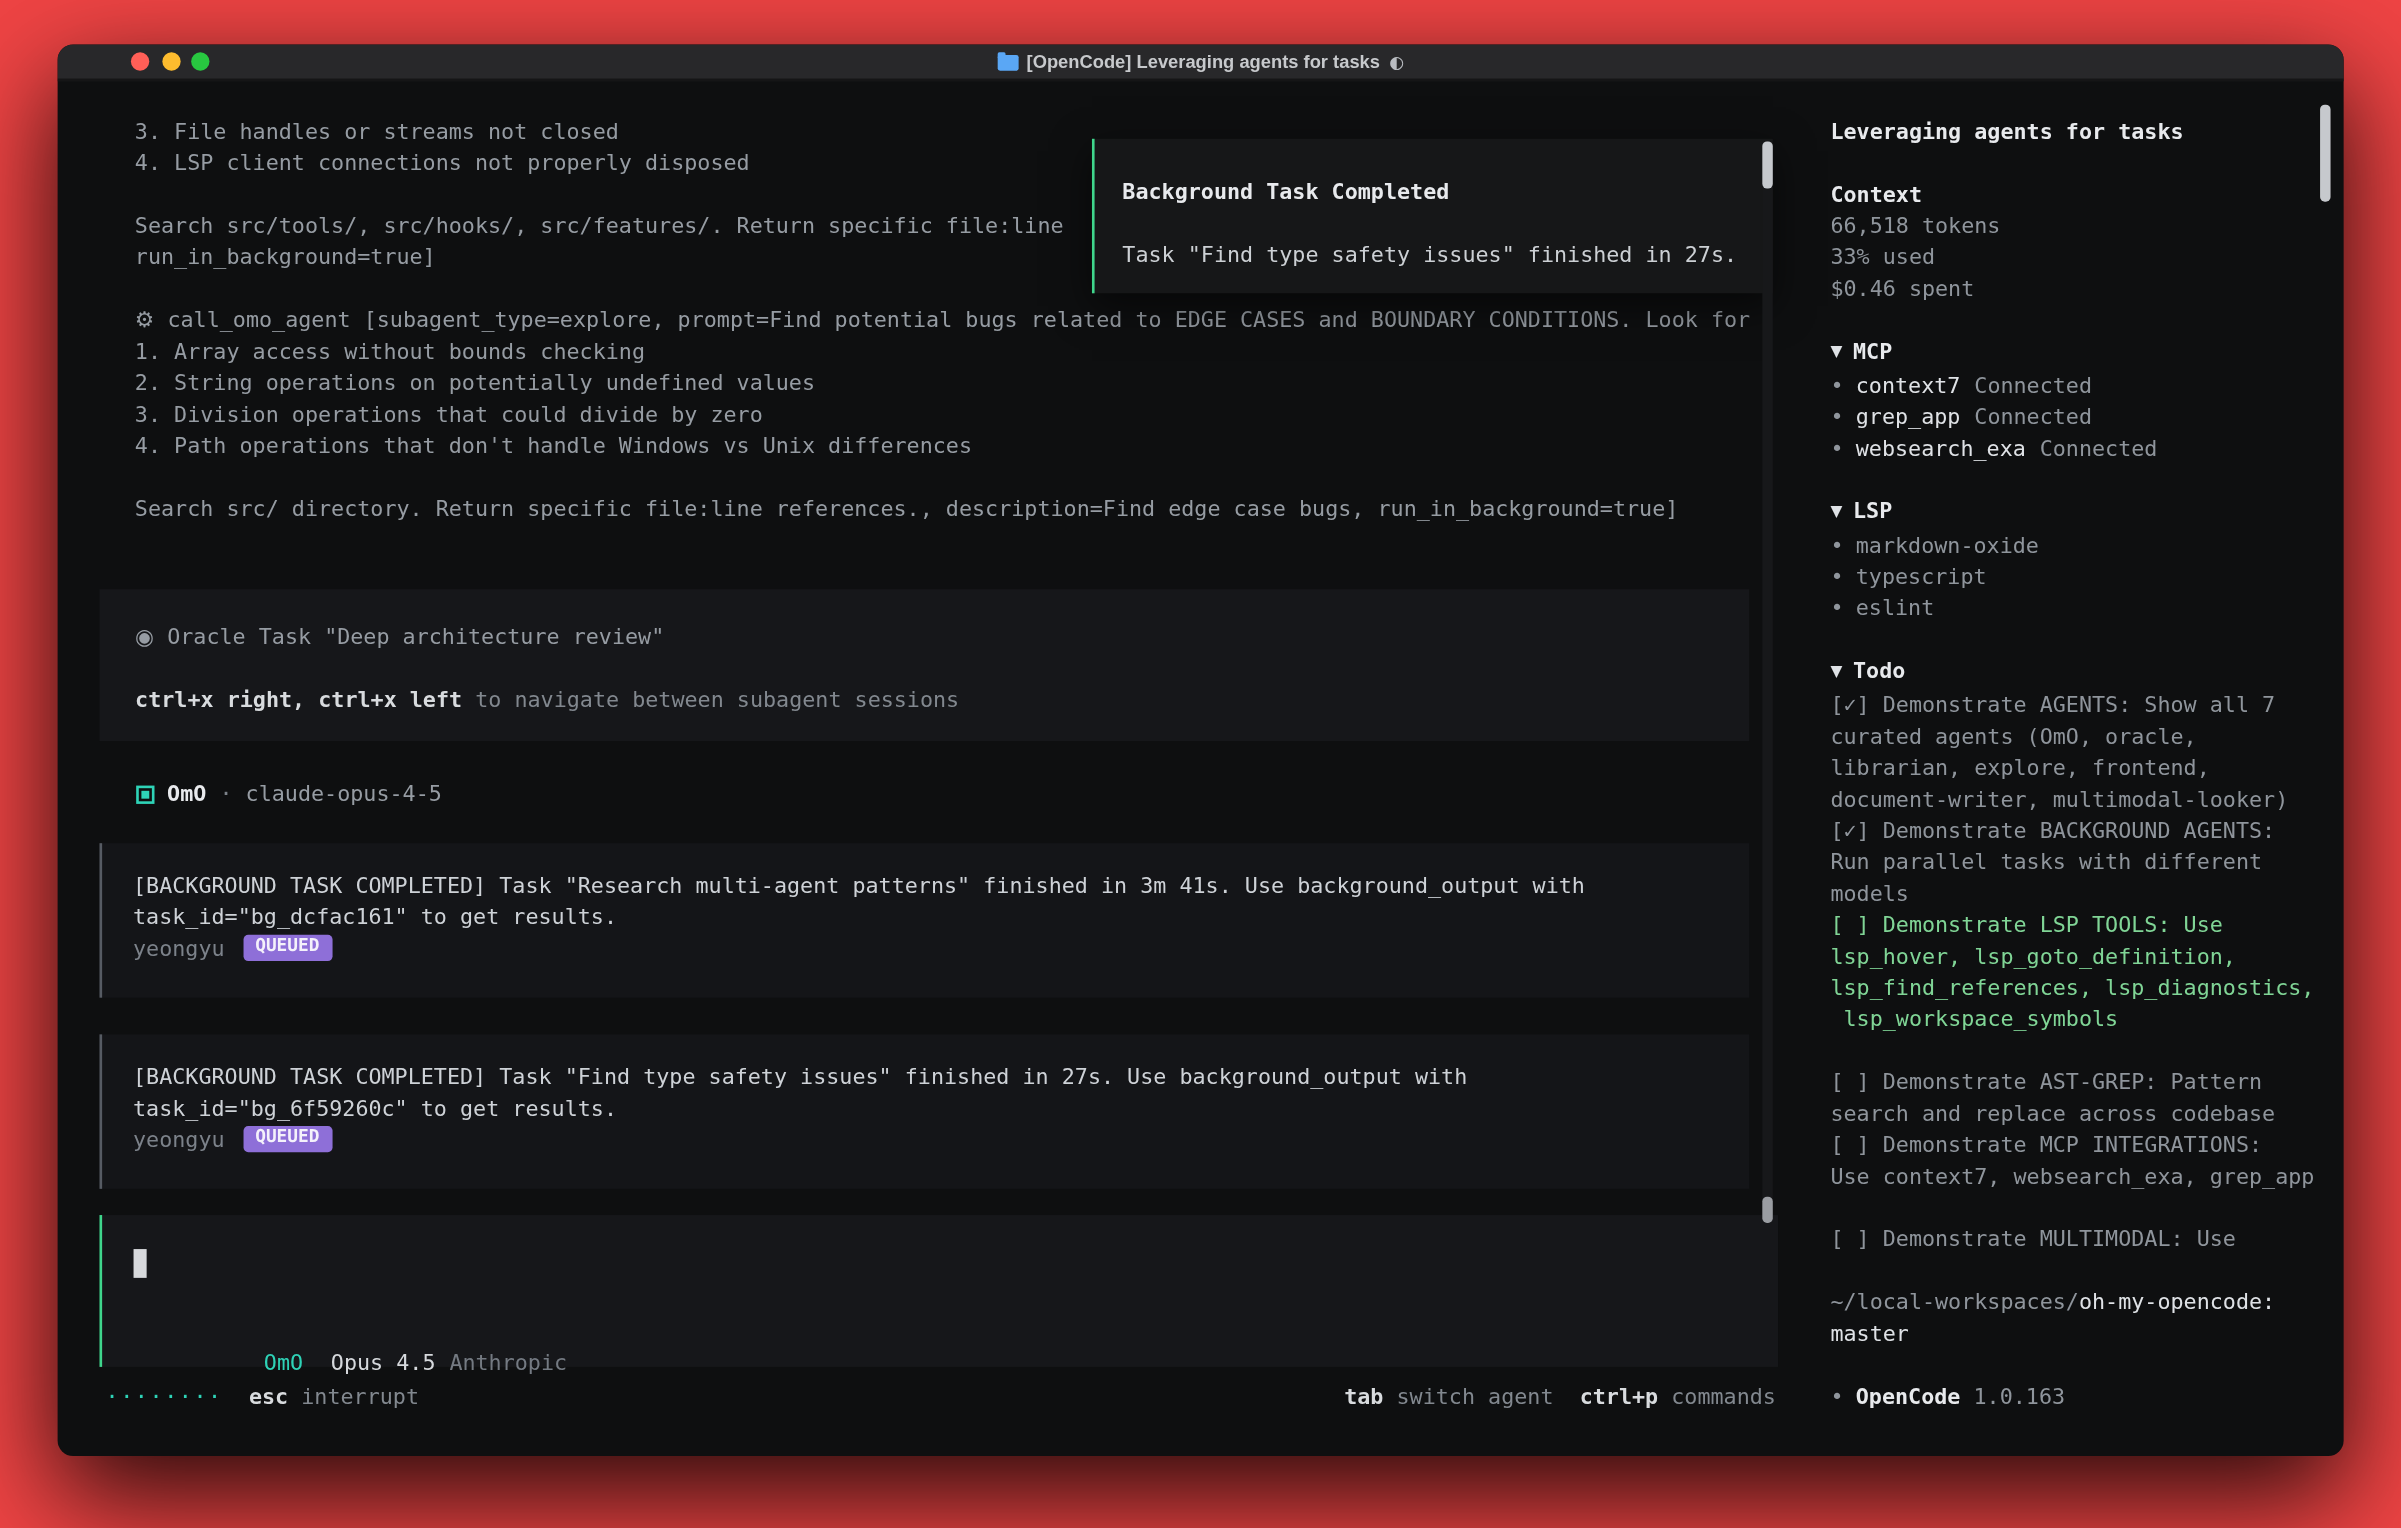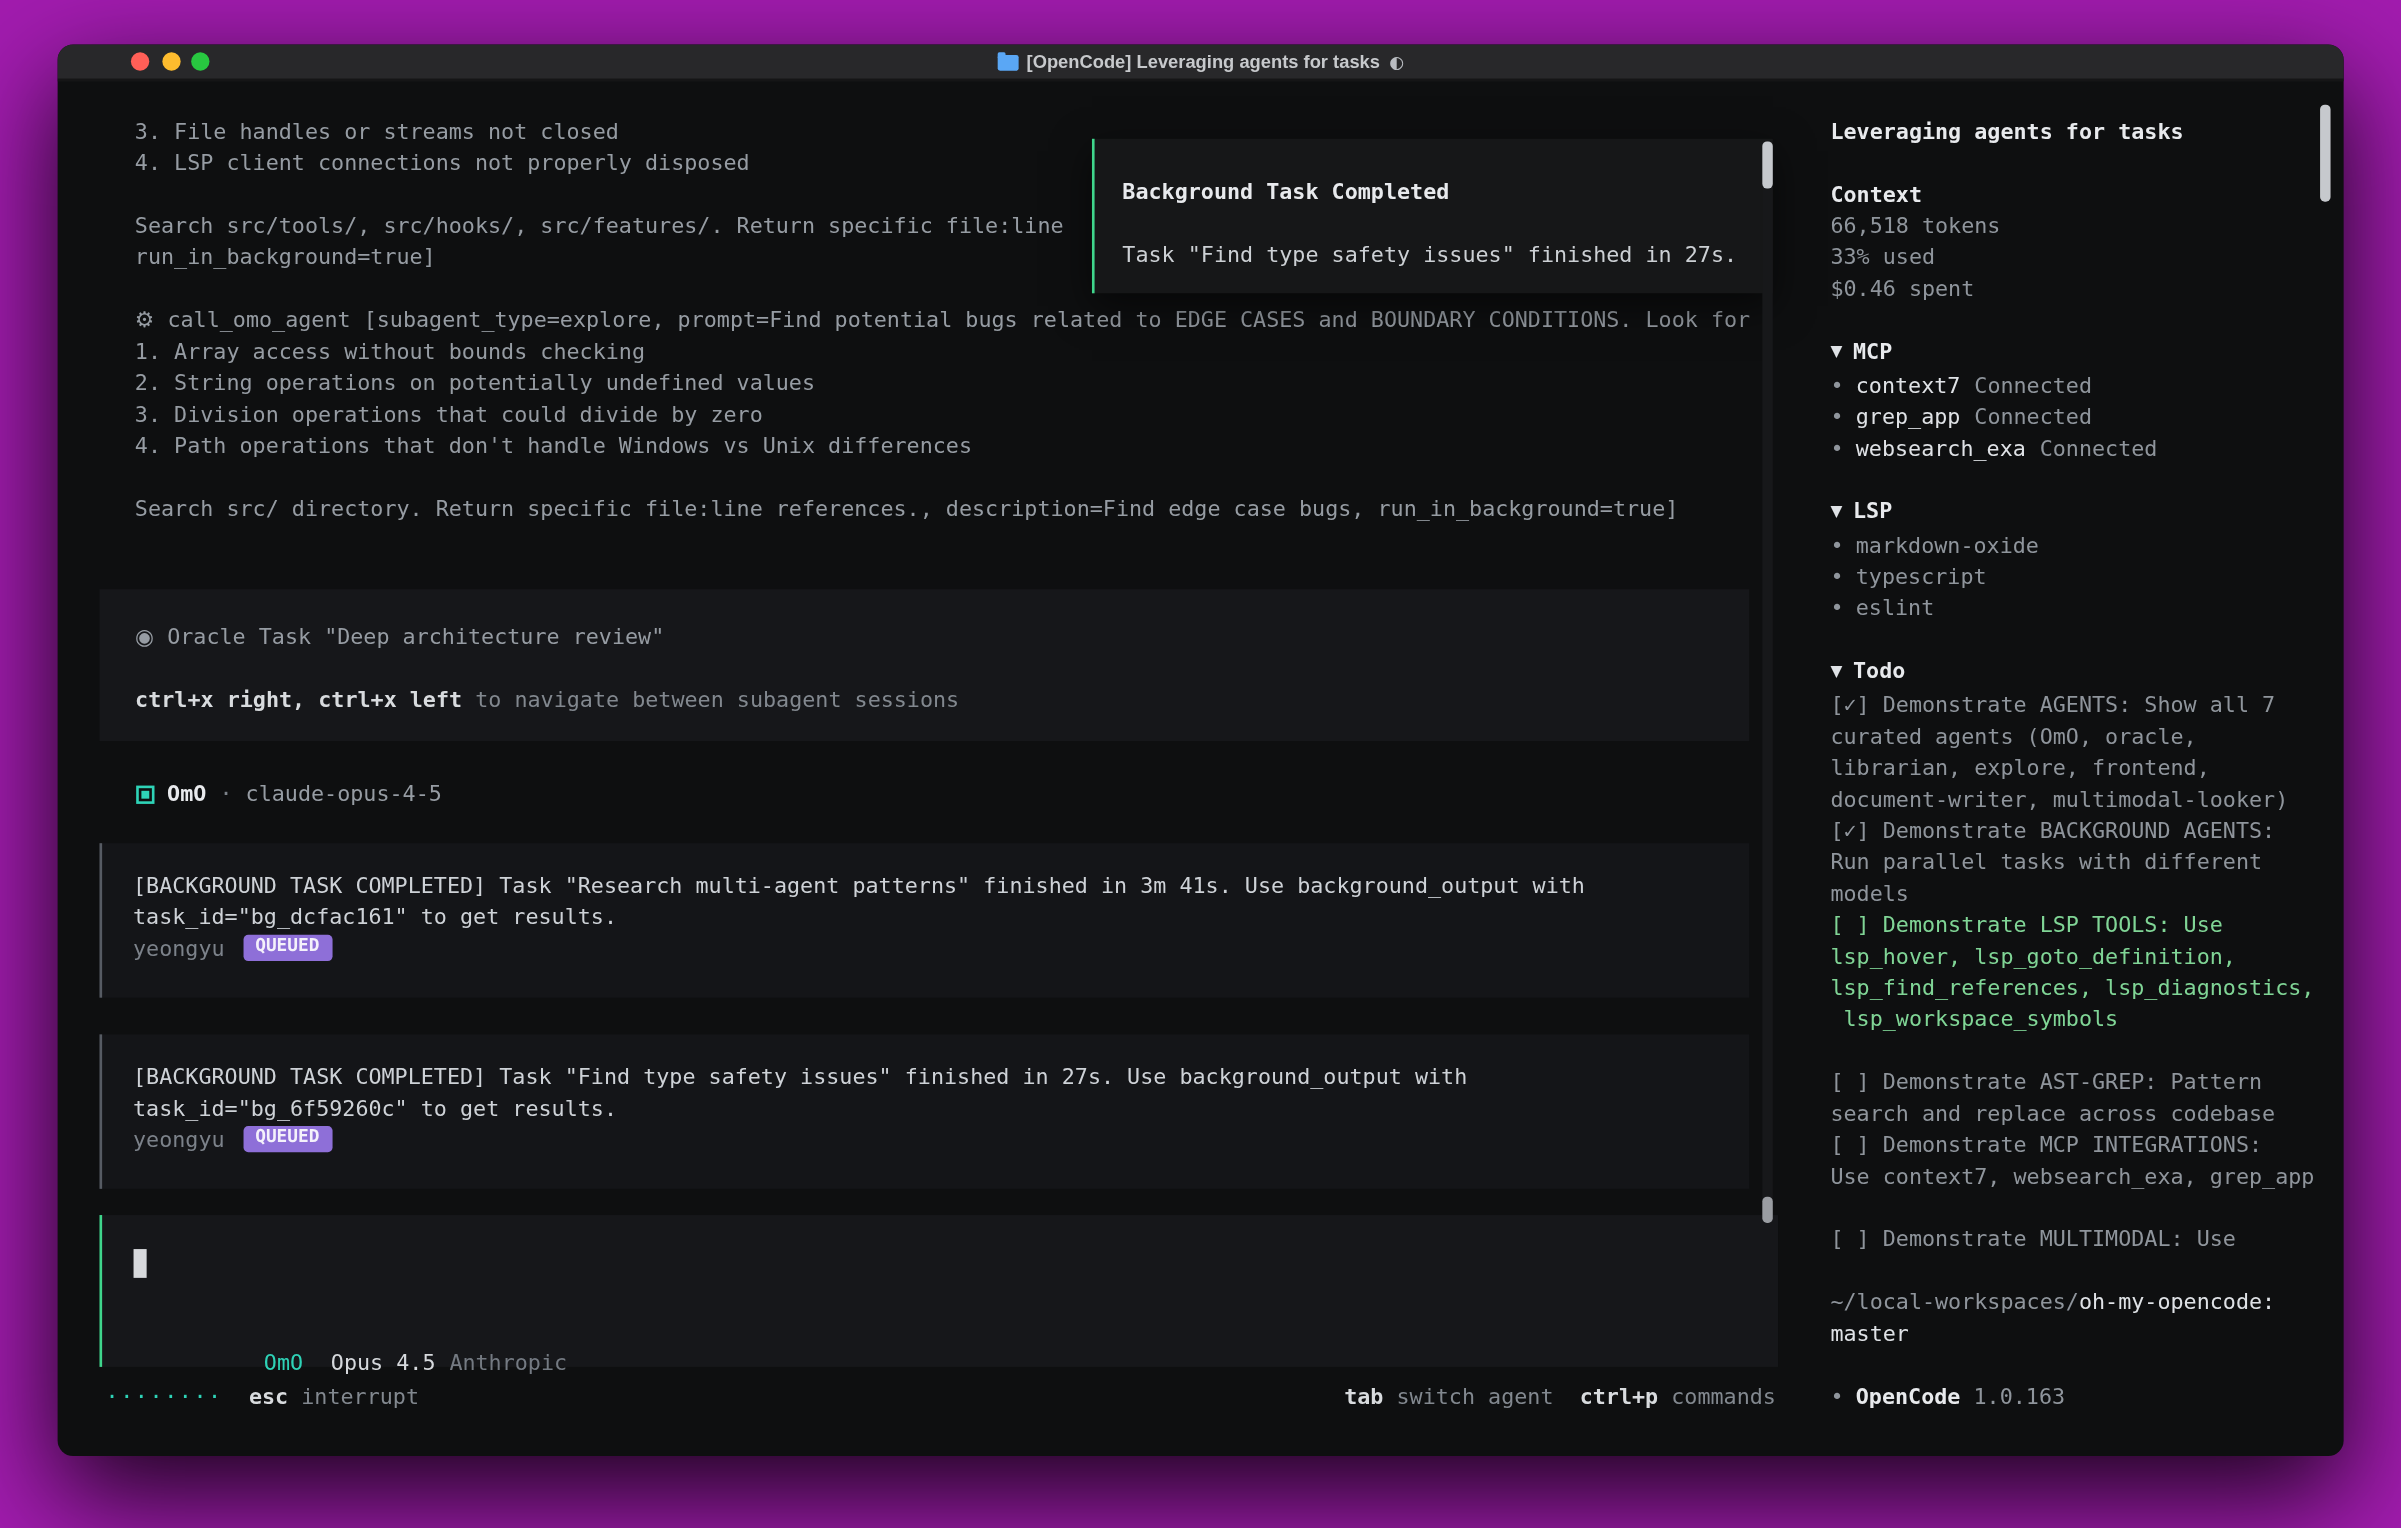--- a/index.html
+++ b/index.html
@@ -1,16 +1,16 @@
 <!DOCTYPE html>
 <html style="font-size:9.5px"><head>
 <meta charset="utf-8">
 <style>
   html,body{margin:0;padding:0;background:#000;}
-  #viewport{width:2401px;height:1528px;background:#a21caf;position:relative;overflow:hidden;}
+  #viewport{width:2401px;height:1528px;background:#ef4444;position:relative;overflow:hidden;}
   #stage{width:917px;height:584px;transform:scale(2.6186);transform-origin:0 0;position:relative;
          font-family:"DejaVu Sans Mono","DejaVu Sans",monospace;}
   .window{position:absolute;left:22px;top:17px;width:873px;height:539px;background:#0e0f10;
           border-radius:5.9px;box-shadow:0 14.8px 41px rgba(0,0,0,.85);overflow:hidden;}
   
   .titlebar{position:absolute;left:0;top:0;width:873px;height:13px;background:#28282a;
             border-bottom:0.6px solid #151516;display:flex;align-items:center;}
   .lights{position:absolute;left:28px;top:3px;display:flex;gap:4.7px;}
   .light{width:7px;height:7px;border-radius:50%;}
   .light.red{background:#ff5f57;} .light.yellow{background:#febc2e;} .light.green{background:#28c840;}

